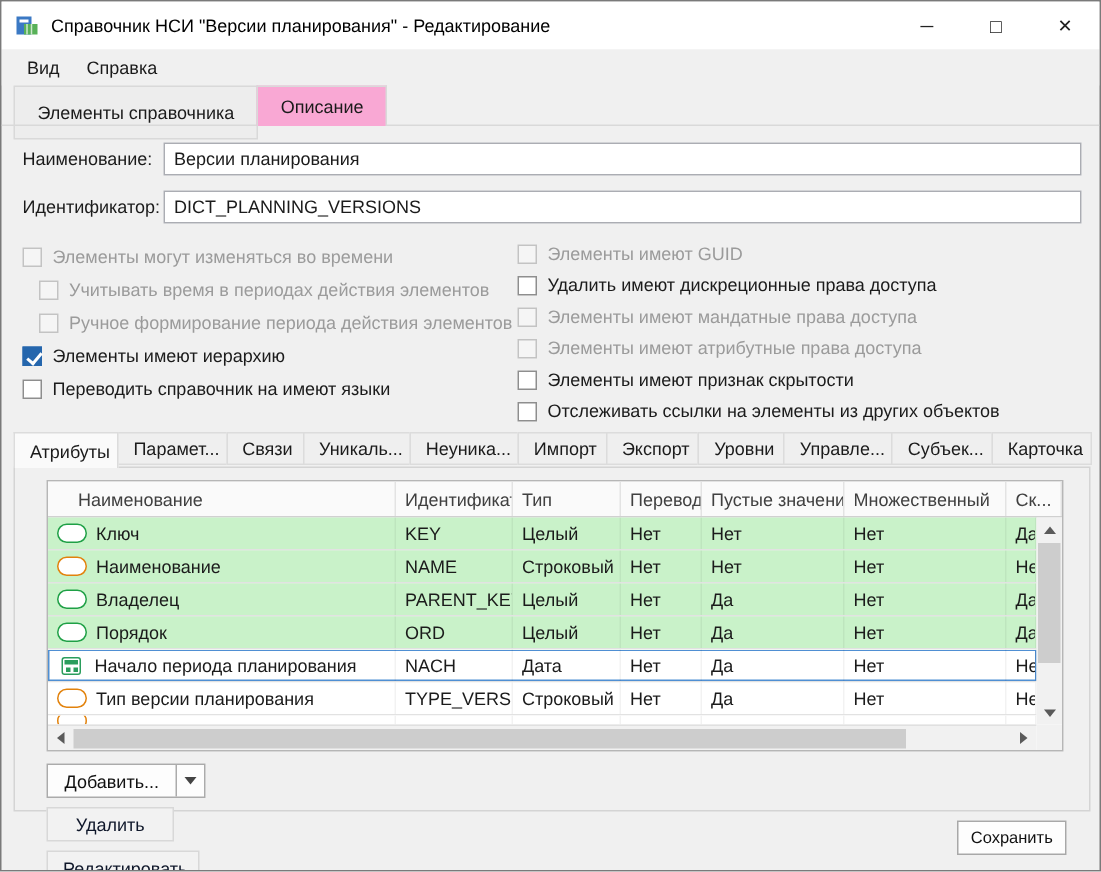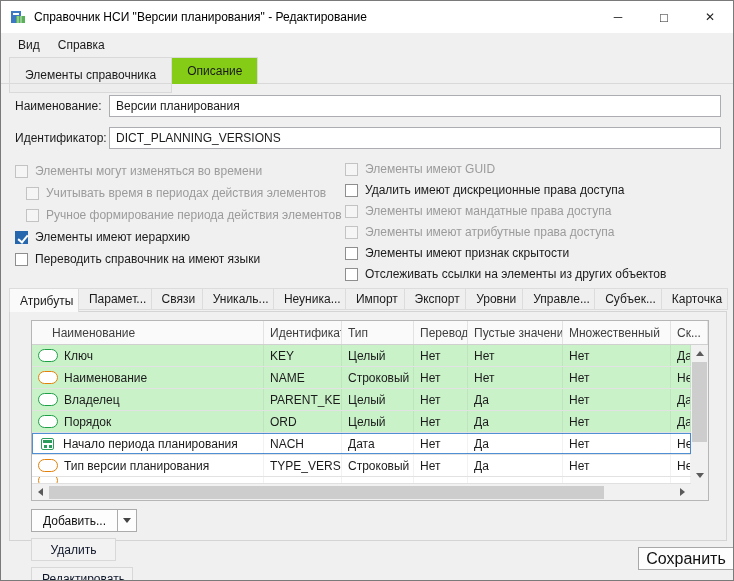--- a/index.html
+++ b/index.html
@@ -25,21 +25,21 @@
              display:flex; align-items:center; padding-left:8px; }
   .menu-item { padding:0 9px; height:24px; line-height:24px; }
 
   
   .maintabs { position:absolute; left:0; top:56px; width:100%; height:27px; padding-left:8px;
               display:flex; }
   .maintabs::after { content:""; position:absolute; left:0; bottom:0; width:100%; height:1px;
               background:#d9d9d9; }
   .mtab { height:36px; padding:0 15px; display:flex; align-items:center; background:#ededed;
           border:1px solid #d9d9d9; margin-right:-1px; position:relative; }
-  .mtab.active { background:#84cc16; height:27px; z-index:2; border-bottom:none; }
+  .mtab.active { background:#f9a8d4; height:27px; z-index:2; border-bottom:none; }
 
   
   .flabel { position:absolute; left:14px; height:22px; line-height:22px; }
   .flabel.f1 { top:94px; } .flabel.f2 { top:126px; }
   .tin { position:absolute; left:108px; width:612px; height:22px; border:1px solid #abadb3;
          background:#fff; font-family:"Liberation Sans", sans-serif; font-size:12px;
          padding:0 6px; color:#1b1b1b; outline:none; }
   .tin.f1 { top:94px; } .tin.f2 { top:126px; }
 
   
@@ -118,23 +118,23 @@
   .btn { height:23px; border:1px solid #ababab; background:#fdfdfd; display:flex;
          align-items:center; justify-content:center; color:#111; white-space:nowrap; }
   .btn.w-del { width:85px; } .btn.w-edit { width:102px;padding-left:13px; } .btn.w-up { width:78px; } .btn.w-down { width:74px; }
   .btn.disabled { background:#f2f2f2; border-color:#d8d8d8; color:#0f172a; }
   .btn.split { padding:0; }
   .btn.split .btn-label { padding:0 11px; }
   .split-sep { width:1px; align-self:stretch; background:#ababab; }
   .split-arrow { width:18px; height:100%; display:flex; align-items:center; justify-content:center; }
 
   
-  .save-btn { position:absolute; left:637px; top:546px; width:96px; height:23px;
+  .save-btn { position:absolute; left:637px; top:546px; width:73px; height:23px;
               border:1px solid #a8a8a8; background:#fdfdfd; font-family:"Liberation Sans", sans-serif;
-              font-size:16px; color:#111; }
+              font-size:11px; color:#111; }
 </style>
 </head>
 <body>
 
 <div class="window">
 
   <div class="titlebar">
     <span class="app-icon">
       <svg width="16" height="16" viewBox="0 0 16 16">
         <rect x="1" y="2" width="10" height="12" fill="#3b79c4"></rect>

